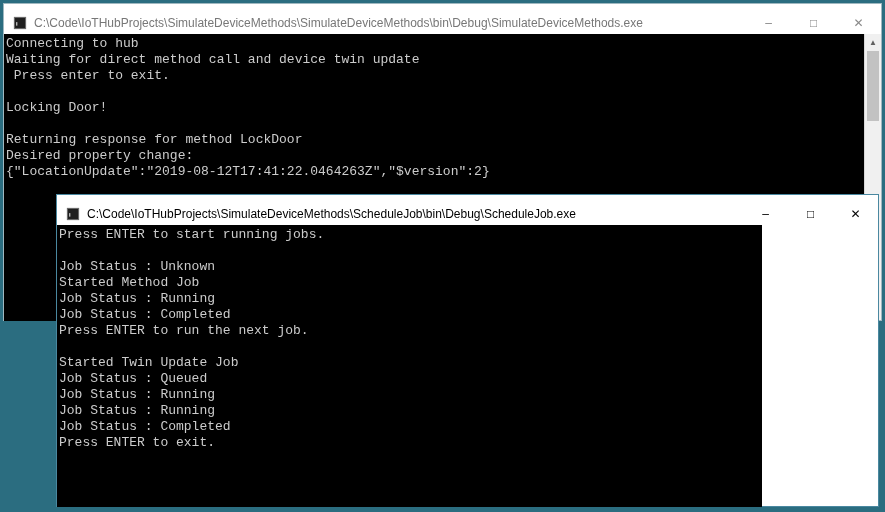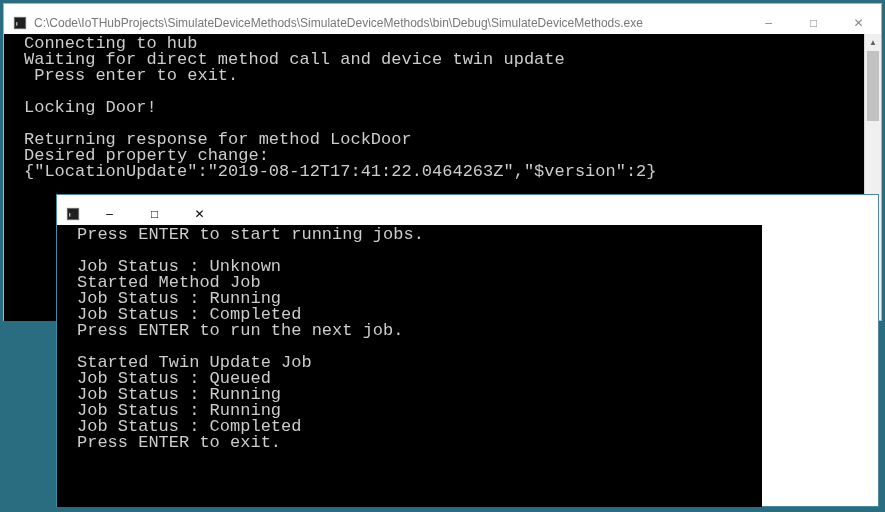--- a/index.html
+++ b/index.html
@@ -53,23 +53,23 @@
     display: flex;
     align-items: center;
     justify-content: center;
     color: #000;
   }
   .win.inactive .win-btn { color: #888; }
   .console {
     background: #000;
     color: #ccc;
     font-family: Consolas, "Courier New", monospace;
-    font-size: 17px;
+    font-size: 13px;
     line-height: 16px;
-    padding: 2px 20px;
+    padding: 2px 2px;
     white-space: pre;
     overflow: hidden;
     position: relative;
   }
   .scrollbar {
     position: absolute;
     right: 0; top: 30px; bottom: 0;
     width: 17px;
     background: #f0f0f0;
     border-left: 1px solid #d8d8d8;
@@ -132,20 +132,21 @@
   </div>
 
   <div class="win win2">
     <div class="titlebar">
       <span class="app-icon">
         <svg viewBox="0 0 16 16">
           <rect x="1.5" y="1.5" width="13" height="13" fill="#1f1f1f" stroke="#6a6a6a" stroke-width="1"></rect>
           <rect x="3.5" y="7" width="1.5" height="4" fill="#bfbfbf"></rect>
         </svg>
       </span>
+      <span class="title-text">C:\Code\IoTHubProjects\SimulateDeviceMethods\ScheduleJob\bin\Debug\ScheduleJob.exe</span>
       <div class="win-controls">
         <div class="win-btn">–</div>
         <div class="win-btn">□</div>
         <div class="win-btn">✕</div>
       </div>
     </div>
     <div class="console">Press ENTER to start running jobs.
 
 Job Status : Unknown
 Started Method Job

